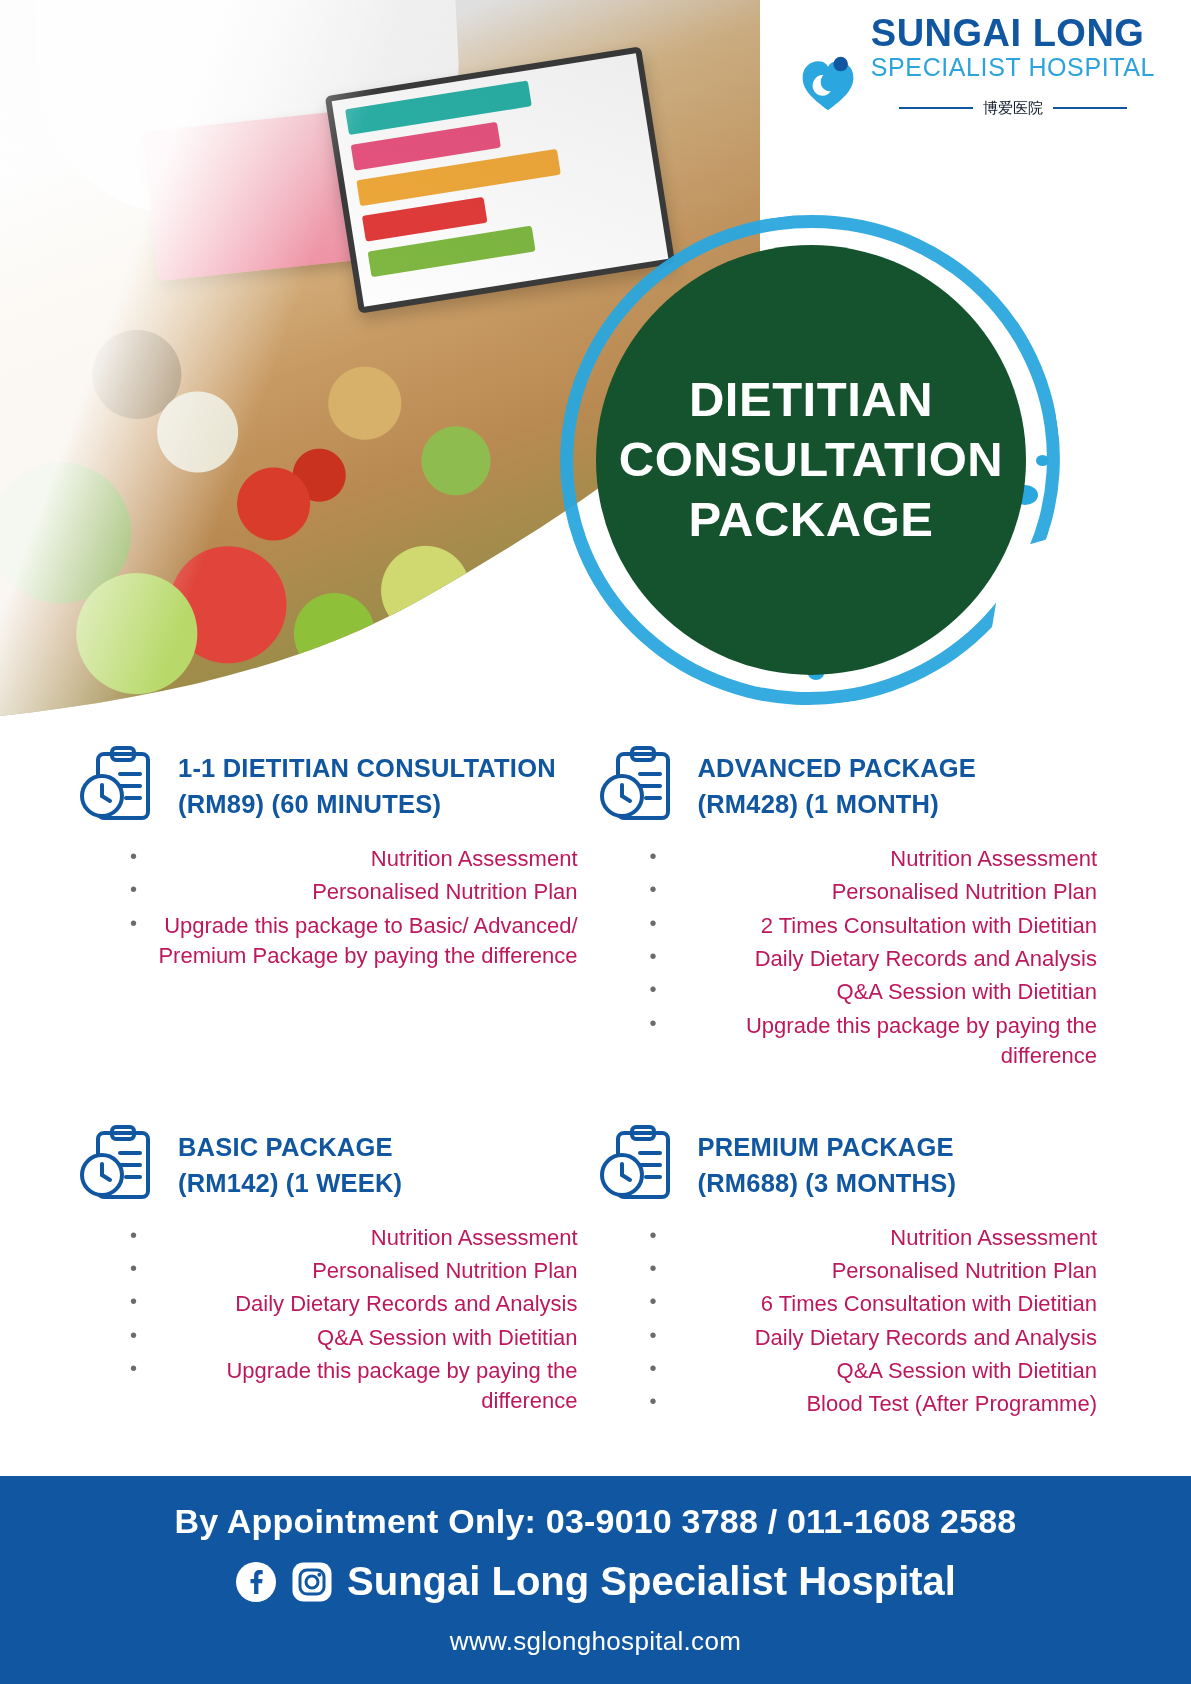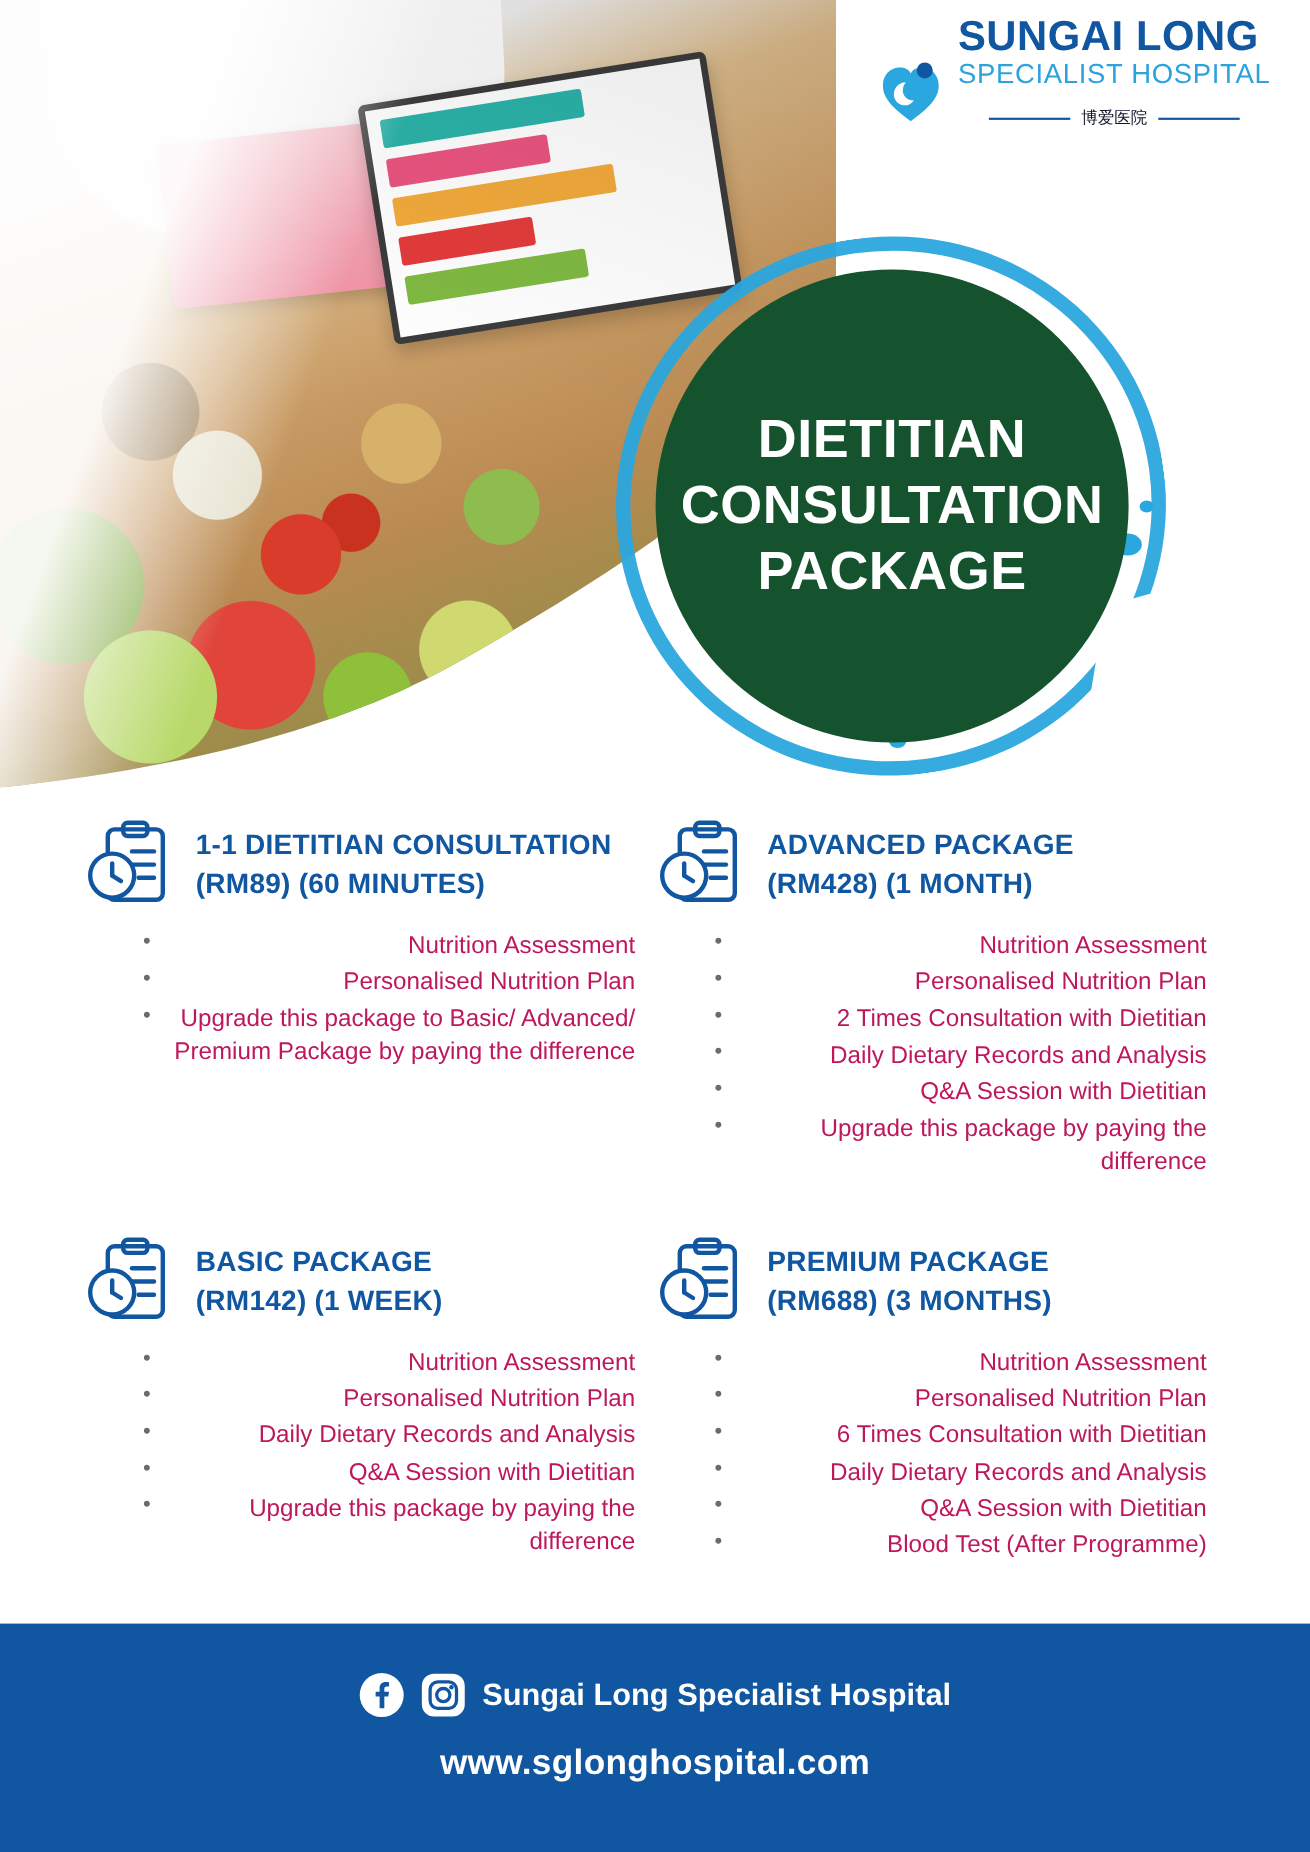--- a/index.html
+++ b/index.html
@@ -221,28 +221,28 @@
     font-size: 34px;
     font-weight: 700;
     letter-spacing: .2px;
   }
   .footer-social {
     margin-top: 18px;
     display: flex;
     align-items: center;
     justify-content: center;
     gap: 14px;
-    font-size: 28px;
+    font-size: 40px;
     font-weight: 700;
   }
   .social-icon { width: 42px; height: 42px; flex: 0 0 auto; }
   .footer-web {
     margin-top: 22px;
-    font-size: 32px;
-    font-weight: 700;
+    font-size: 26px;
+    font-weight: 400;
     letter-spacing: .3px;
   }
 </style>
 </head>
 <body>
 
 <div class="hero">
   <div class="hero-photo">
     <div class="chef-body"></div>
     <div class="notebook"></div>
@@ -390,20 +390,21 @@
         <li>Daily Dietary Records and Analysis</li>
         <li>Q&amp;A Session with Dietitian</li>
         <li>Blood Test (After Programme)</li>
       </ul>
     </div>
 
   </div>
 </div>
 
 <div class="footer">
+  <div class="footer-phone">By Appointment Only: 03-9010 3788 / 011-1608 2588</div>
   <div class="footer-social">
     <svg class="social-icon" viewBox="0 0 42 42">
       <circle cx="21" cy="21" r="20" fill="#ffffff"></circle>
       <path d="M23.4 33V22.3h3.6l.6-4.3h-4.2v-2.7c0-1.2.3-2.1 2.1-2.1h2.2V9.3c-.4-.1-1.7-.2-3.2-.2-3.2 0-5.4 2-5.4 5.6V18h-3.6v4.3h3.6V33z" fill="#1056a0"></path>
     </svg>
     <svg class="social-icon" viewBox="0 0 42 42">
       <rect x="1.5" y="1.5" width="39" height="39" rx="11" fill="#ffffff"></rect>
       <rect x="9" y="9" width="24" height="24" rx="7" fill="none" stroke="#1056a0" stroke-width="3"></rect>
       <circle cx="21" cy="21" r="6" fill="none" stroke="#1056a0" stroke-width="3"></circle>
       <circle cx="28.4" cy="13.8" r="2" fill="#1056a0"></circle>

